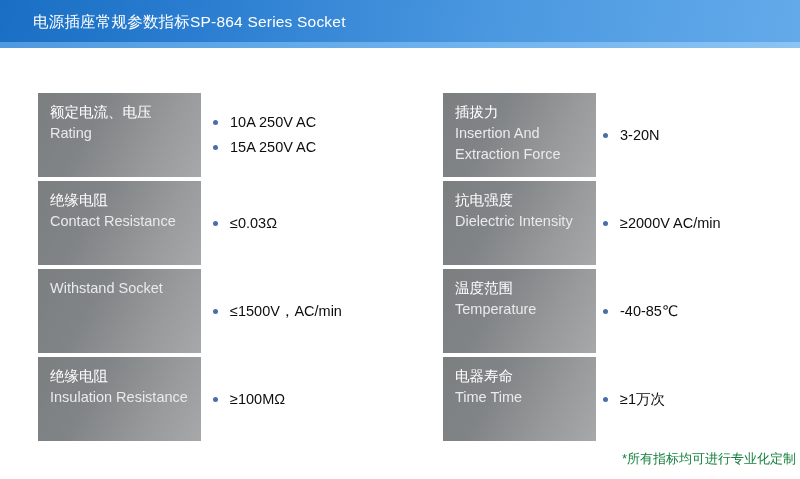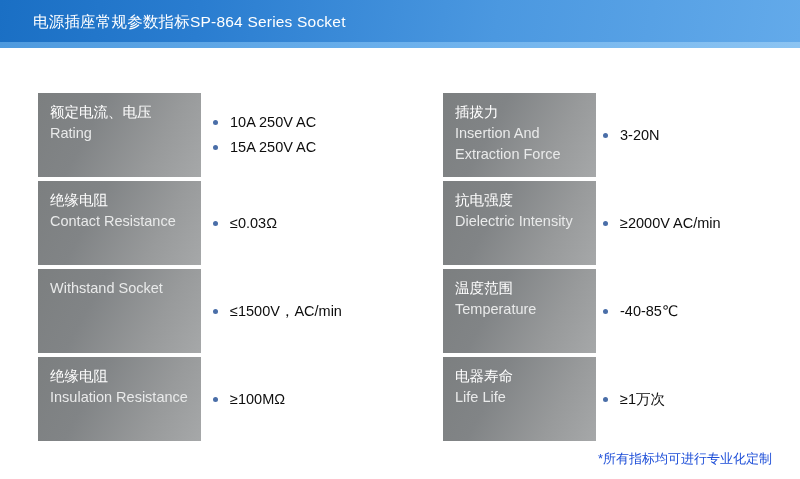--- a/index.html
+++ b/index.html
@@ -123,24 +123,24 @@
   }
   .value-text {
     font-size: 14.5px;
     color: #0d0d0d;
     white-space: nowrap;
   }
 
   
   .footnote {
     position: absolute;
-    right: 28px;
+    right: 4px;
     top: 450px;
     font-size: 13px;
-    color: #1d4ed8;
+    color: #15803d;
     white-space: nowrap;
   }
 </style>
 </head>
 <body>
 
 <div class="header-bar"></div>
 <div class="header-strip"></div>
 <div class="header-title">电源插座常规参数指标SP-864 Series Socket</div>
 
@@ -243,21 +243,21 @@
         <div class="value-line">
           <span class="value-bullet"></span>
           <span class="value-text">-40-85℃</span>
         </div>
       </div>
     </div>
 
     <div class="spec-row r3">
       <div class="label-cell">
         <div class="label-cn">电器寿命</div>
-        <div class="label-en">Life Life</div>
+        <div class="label-en">Time Time</div>
       </div>
       <div class="value-cell">
         <div class="value-line">
           <span class="value-bullet"></span>
           <span class="value-text">≥1万次</span>
         </div>
       </div>
     </div>
 
   </div>

